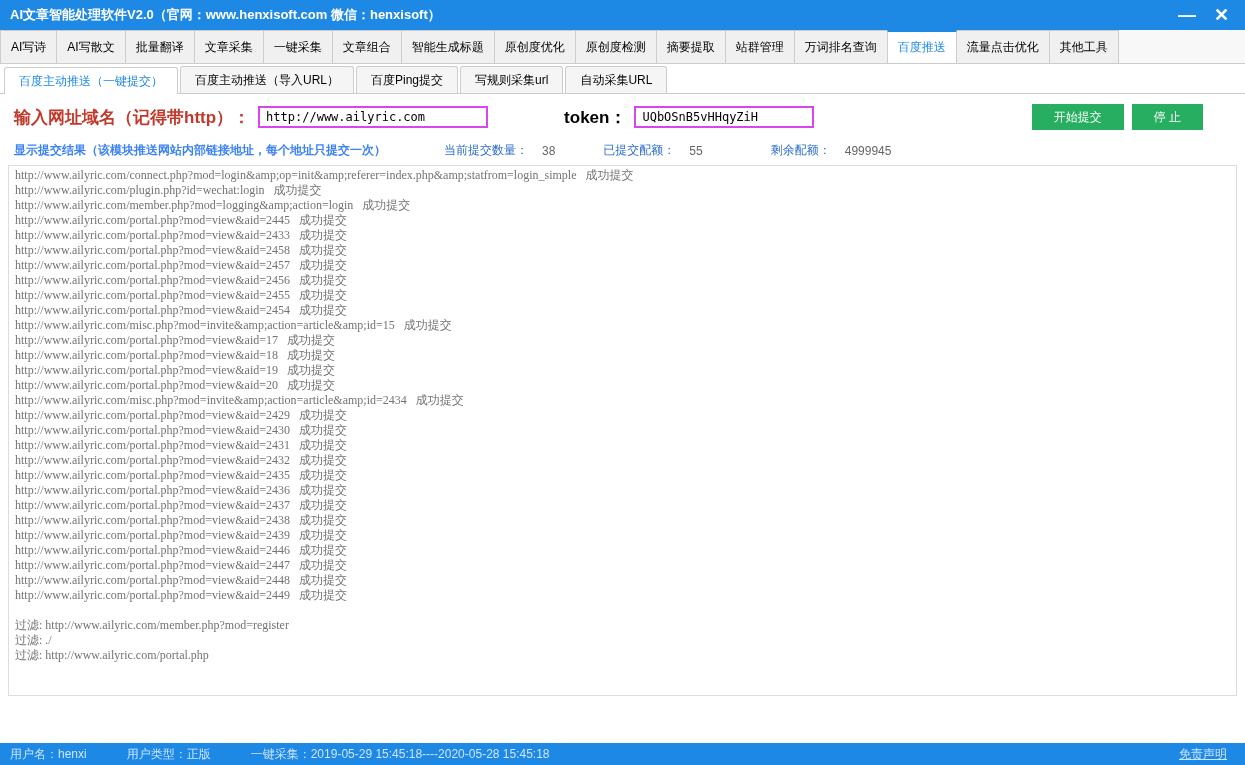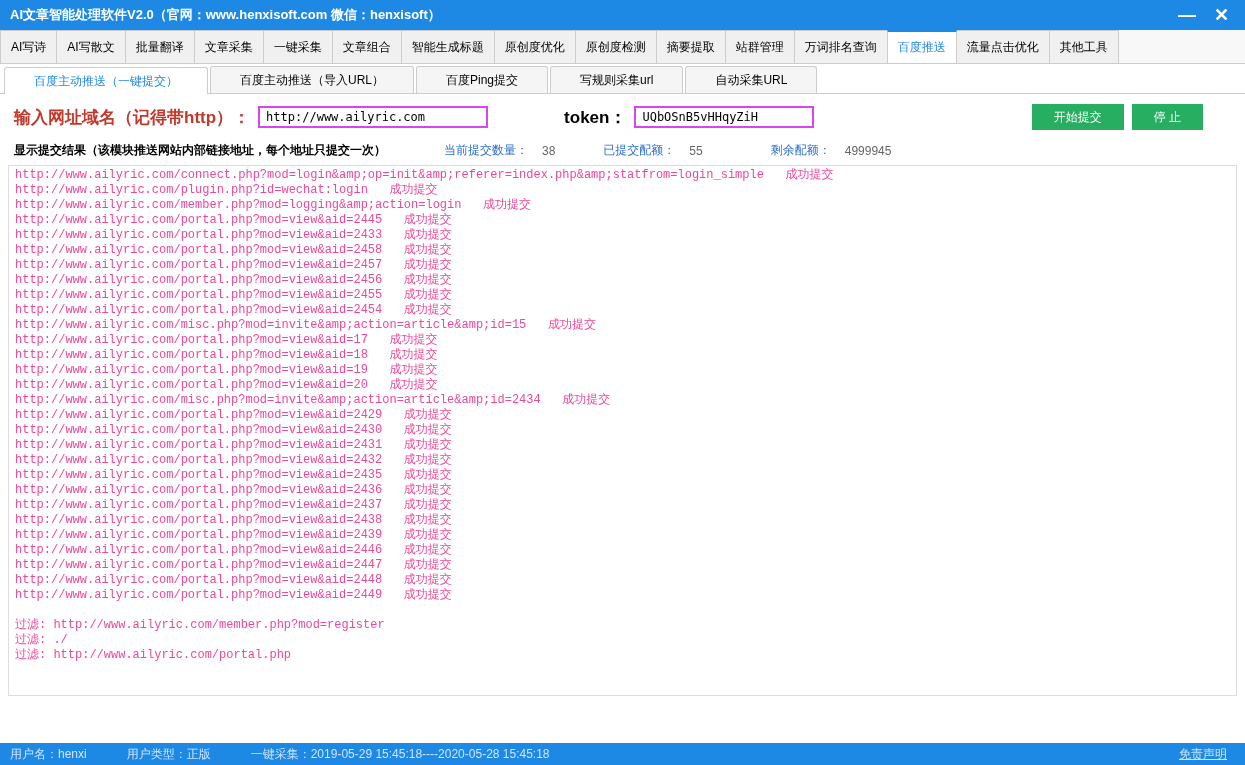--- a/index.html
+++ b/index.html
@@ -4,32 +4,32 @@
 <style>
   * { box-sizing: border-box; margin: 0; padding: 0; }
   body { font-family: "Microsoft YaHei", SimSun, sans-serif; font-size: 12px; background: #fff; width: 1245px; height: 765px; overflow: hidden; position: relative; }
   .titlebar { background: #1e88e5; color: #fff; height: 30px; line-height: 30px; padding: 0 10px; font-weight: bold; font-size: 13px; display: flex; justify-content: space-between; align-items: center; }
   .titlebar .sysbtns { display: flex; gap: 18px; padding-right: 6px; }
   .titlebar .sysbtn { color: #fff; font-size: 18px; cursor: pointer; line-height: 1; }
   .main-tabs { display: flex; border-bottom: 1px solid #ccc; height: 34px; background: #f8f8f8; }
   .main-tab { padding: 0 10px; line-height: 32px; border: 1px solid #ccc; border-bottom: none; margin-right: -1px; background: #f0f0f0; cursor: pointer; font-size: 12px; white-space: nowrap; }
   .main-tab.active { background: #fff; color: #1e88e5; border-top: 2px solid #1e88e5; line-height: 30px; position:relative; z-index:1;}
   .sub-tabs { display: flex; height: 30px; border-bottom: 1px solid #ccc; padding-left:4px; align-items:flex-end; background:#fff;}
-  .sub-tab { padding: 0 29px; line-height: 26px; border: 1px solid #ccc; border-bottom:none; margin-right: 2px; background: #f5f5f5; cursor: pointer; font-size: 12px; border-top-left-radius:3px; border-top-right-radius:3px;}
+  .sub-tab { padding: 0 14px; line-height: 26px; border: 1px solid #ccc; border-bottom:none; margin-right: 2px; background: #f5f5f5; cursor: pointer; font-size: 12px; border-top-left-radius:3px; border-top-right-radius:3px;}
   .sub-tab.active { background: #fff; color: #1e88e5; position:relative; top:1px;}
   .input-row { display: flex; align-items: center; padding: 10px 14px 8px; gap: 8px; }
   .input-row .lbl { color: #c0392b; font-size: 17px; white-space: nowrap; font-weight:bold;}
   .input-row .txt { border: 2px solid #d946ef; padding: 3px 6px; font-family: monospace; font-size: 12px; height:22px;}
   .input-row .btn { background: #27ae60; color: #fff; border: none; padding: 5px 22px; cursor: pointer; font-size: 12px; height:26px;}
   .status-row { display: flex; align-items: center; padding: 4px 14px; gap: 14px; font-size: 12px; }
-  .status-row .redlbl { color: #000000; font-weight:bold;text-align:center;}
+  .status-row .redlbl { color: #3b82f6; font-weight:bold;text-align:center;}
   .status-row .bluelbl { color: #2a6dc9; }
   .status-row .greyval { color: #666; }
   .log-wrap { position:relative; margin: 2px 8px 2px 8px; height: 531px; border:1px solid #ddd;}
-  .log-area { height:100%; overflow-y: scroll; padding: 2px 6px; font-family: Liberation Mono, monospace; font-size: 12px; line-height: 15px; white-space: pre; color: #ec4899; }
+  .log-area { height:100%; overflow-y: scroll; padding: 2px 6px; font-family: Liberation Serif, serif; font-size: 12px; line-height: 15px; white-space: pre; color: #737373; }
   .footer { position:absolute; bottom:0; left:0; right:0; background: #1e88e5; color: #cde5ff; height: 22px; line-height: 22px; padding: 0 10px; font-size: 12px; display: flex; gap: 40px; }
   .footer .disclaim { position: absolute; right: 18px; text-decoration: underline; cursor: pointer; }
   .spacer { flex:1; }
 </style>
 </head>
 <body>
 
 <div class="titlebar">
   <span>AI文章智能处理软件V2.0（官网：www.henxisoft.com  微信：henxisoft）</span>
   <div class="sysbtns">

